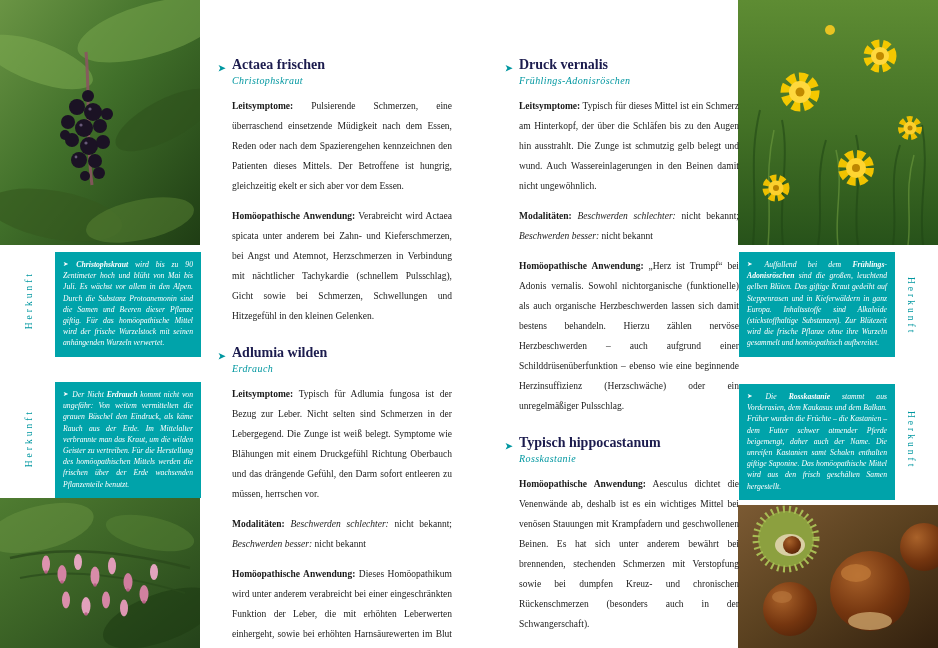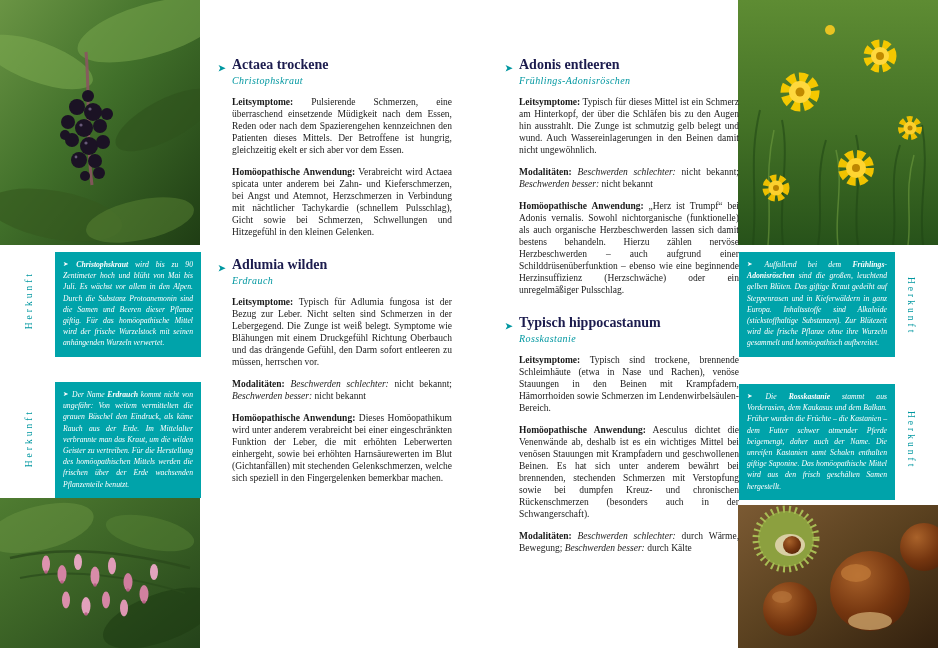--- a/index.html
+++ b/index.html
@@ -46,21 +46,21 @@
   
   .col { position:absolute; top:56px; width:234px; }
   .col-left  { left:218px; }
   .col-right { left:505px; }
 
   .entry { position:relative; padding-left:14px; }
   .entry + .entry { margin-top:18px; }
   .entry-head { font-size:14px; font-weight:bold; color:#1c1c4e; line-height:17px; }
   .arrow { position:absolute; left:0; top:4px; color:#0097a0; font-size:9px; }
   .common { color:#0097a0; font-style:italic; font-size:10px; letter-spacing:0.4px; margin:2px 0 10px 0; }
-  .para { font-size:9.5px; line-height:12px; text-align:justify; margin-bottom:10px; }
+  .para { font-size:9.5px; line-height:20px; text-align:justify; margin-bottom:10px; }
   .para:last-child { margin-bottom:0; }
   .lbl { font-weight:bold; }
   .sublbl { font-style:italic; }
 </style>
 </head>
 <body>
 
 <div class="spread">
 
   <header class="runhead runhead-left">
@@ -248,21 +248,21 @@
   </div>
 
   <aside class="capbox cb-l1">
     <span class="cap-arrow">➤</span>
     <span></span>
     <b>Christophskraut</b>
     <span>wird bis zu 90 Zentimeter hoch und blüht von Mai bis Juli. Es wächst vor allem in den Alpen. Durch die Substanz Protoanemonin sind die Samen und Beeren dieser Pflanze giftig. Für das homöopathische Mittel wird der frische Wurzelstock mit seinen anhängenden Wurzeln verwertet.</span>
   </aside>
   <aside class="capbox cb-l2">
     <span class="cap-arrow">➤</span>
-    <span>Der Name</span>
+    <span>Der Nicht</span>
     <b>Erdrauch</b>
     <span>kommt nicht von ungefähr: Von weitem vermittelten die grauen Büschel den Eindruck, als käme Rauch aus der Erde. Im Mittelalter verbrannte man das Kraut, um die wilden Geister zu vertreiben. Für die Herstellung des homöopathischen Mittels werden die frischen über der Erde wachsenden Pflanzenteile benutzt.</span>
   </aside>
   <aside class="capbox cb-r1">
     <span class="cap-arrow">➤</span>
     <span>Auffallend bei dem</span>
     <b>Frühlings-Adonisröschen</b>
     <span>sind die großen, leuchtend gelben Blüten. Das giftige Kraut gedeiht auf Steppenrasen und in Kieferwäldern in ganz Europa. Inhaltsstoffe sind Alkaloide (stickstoffhaltige Substanzen). Zur Blütezeit wird die frische Pflanze ohne ihre Wurzeln gesammelt und homöopathisch aufbereitet.</span>
   </aside>
   <aside class="capbox cb-r2">
@@ -270,21 +270,21 @@
     <span>Die</span>
     <b>Rosskastanie</b>
     <span>stammt aus Vorderasien, dem Kaukasus und dem Balkan. Früher wurden die Früchte – die Kastanien – dem Futter schwer atmender Pferde beigemengt, daher auch der Name. Die unreifen Kastanien samt Schalen enthalten giftige Saponine. Das homöopathische Mittel wird aus den frisch geschälten Samen hergestellt.</span>
   </aside>
 
   <main class="col col-left">
 
     <article class="entry">
       <h2 class="entry-head">
         <span class="arrow">➤</span>
-        <span>Actaea trockene</span>
+        <span>Actaea frischen</span>
       </h2>
       <div class="common">Christophskraut</div>
       <p class="para">
         <span class="lbl">Leitsymptome:</span>
         <span>Pulsierende Schmerzen, eine überraschend einsetzende Müdigkeit nach dem Essen, Reden oder nach dem Spazierengehen kennzeichnen den Patienten dieses Mittels. Der Betroffene ist hungrig, gleichzeitig ekelt er sich aber vor dem Essen.</span>
       </p>
       <p class="para">
         <span class="lbl">Homöopathische Anwendung:</span>
         <span>Verabreicht wird Actaea spicata unter anderem bei Zahn- und Kieferschmerzen, bei Angst und Atemnot, Herzschmerzen in Verbindung mit nächtlicher Tachykardie (schnellem Pulsschlag), Gicht sowie bei Schmerzen, Schwellungen und Hitzegefühl in den kleinen Gelenken.</span>
       </p>
@@ -313,21 +313,21 @@
       </p>
     </article>
 
   </main>
 
   <main class="col col-right">
 
     <article class="entry">
       <h2 class="entry-head">
         <span class="arrow">➤</span>
-        <span>Adonis entleeren</span>
+        <span>Druck vernalis</span>
       </h2>
       <div class="common">Frühlings-Adonisröschen</div>
       <p class="para">
         <span class="lbl">Leitsymptome:</span>
         <span>Typisch für dieses Mittel ist ein Schmerz am Hinterkopf, der über die Schläfen bis zu den Augen hin ausstrahlt. Die Zunge ist schmutzig gelb belegt und wund. Auch Wassereinlagerungen in den Beinen damit nicht ungewöhnlich.</span>
       </p>
       <p class="para">
         <span class="lbl">Modalitäten:</span>
         <span class="sublbl">Beschwerden schlechter:</span>
         <span>nicht bekannt;</span>
@@ -340,24 +340,20 @@
       </p>
     </article>
 
     <article class="entry">
       <h2 class="entry-head">
         <span class="arrow">➤</span>
         <span>Typisch hippocastanum</span>
       </h2>
       <div class="common">Rosskastanie</div>
       <p class="para">
-        <span class="lbl">Leitsymptome:</span>
-        <span>Typisch sind trockene, brennende Schleimhäute (etwa in Nase und Rachen), venöse Stauungen in den Beinen mit Krampfadern, Hämorrhoiden sowie Schmerzen im Lendenwirbelsäulen-Bereich.</span>
-      </p>
-      <p class="para">
         <span class="lbl">Homöopathische Anwendung:</span>
         <span>Aesculus dichtet die Venenwände ab, deshalb ist es ein wichtiges Mittel bei venösen Stauungen mit Krampfadern und geschwollenen Beinen. Es hat sich unter anderem bewährt bei brennenden, stechenden Schmerzen mit Verstopfung sowie bei dumpfen Kreuz- und chronischen Rückenschmerzen (besonders auch in der Schwangerschaft).</span>
       </p>
       <p class="para">
         <span class="lbl">Modalitäten:</span>
         <span class="sublbl">Beschwerden schlechter:</span>
         <span>durch Wärme, Bewegung;</span>
         <span class="sublbl">Beschwerden besser:</span>
         <span>durch Kälte</span>
       </p>

